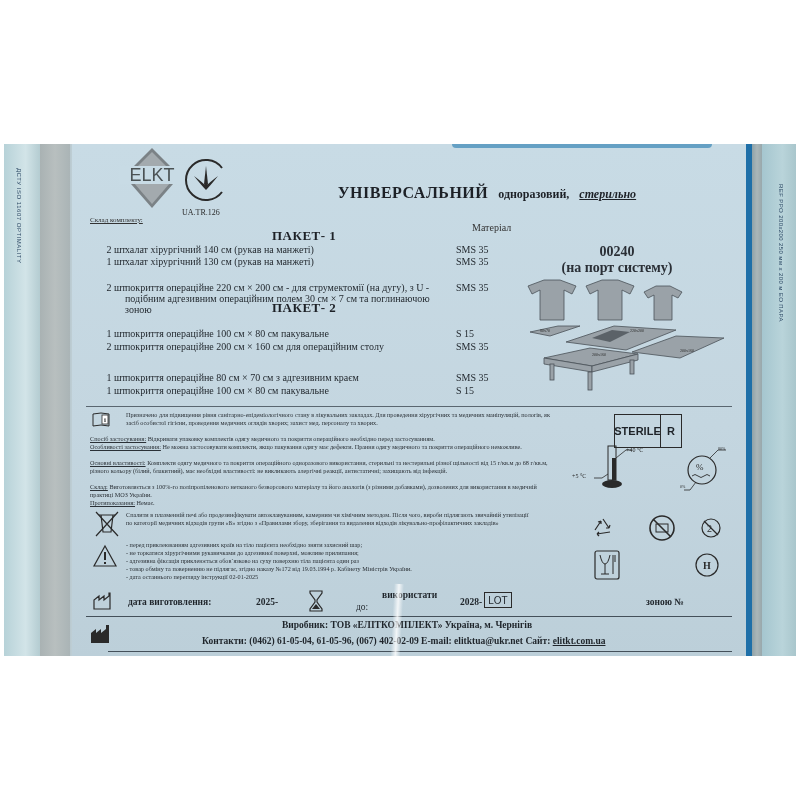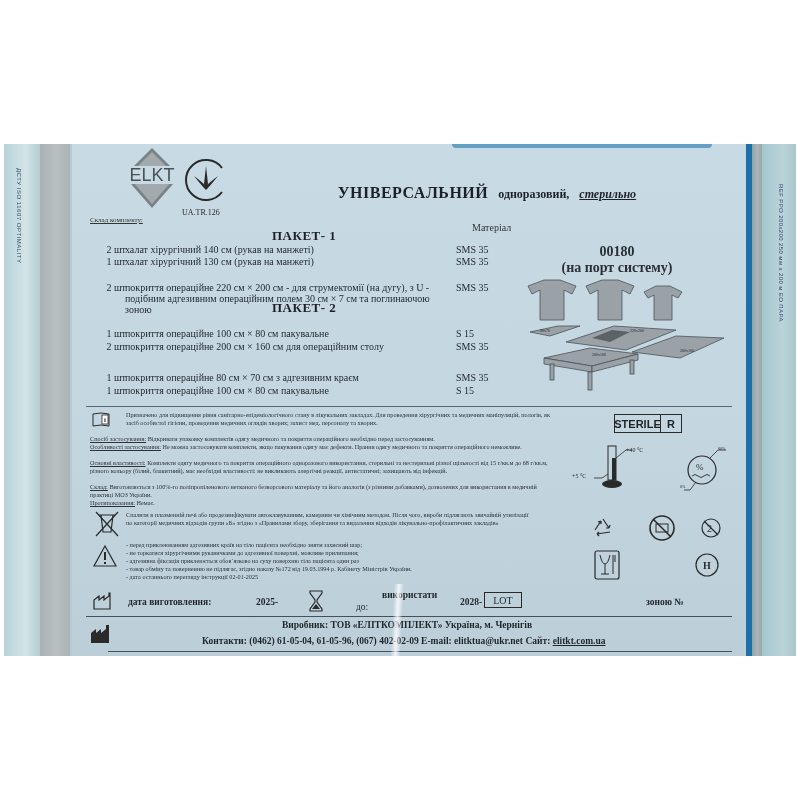--- a/index.html
+++ b/index.html
@@ -50,30 +50,30 @@
   .divider { position: absolute; left: 14px; width: 646px; height: 1px; background: #5a6670; }
 
   
   .product-code { position: absolute; left: 470px; top: 100px; width: 150px; text-align: center; font-size: 14px; font-weight: bold; color: #2a2f36; line-height: 16px; }
   .illus { position: absolute; left: 448px; top: 130px; width: 220px; height: 120px; }
 
   
   .info-icon { position: absolute; left: 20px; top: 268px; width: 18px; height: 15px; }
   .small-text { position: absolute; font-size: 6.2px; line-height: 7.6px; color: #2b3137; }
   .small-text u { text-decoration: underline; }
-  .sterile { position: absolute; left: 542px; top: 270px; width: 68px; height: 19px; border: 1.5px solid #2a2a2a;
+  .sterile { position: absolute; left: 542px; top: 270px; width: 68px; height: 34px; border: 1.5px solid #2a2a2a;
     font-family: "Liberation Sans", sans-serif; font-size: 11px; font-weight: bold; display: flex; }
   .sterile span { display: flex; align-items: center; justify-content: center; }
   .sterile .s1 { width: 46px; border-right: 1.5px solid #2a2a2a; }
   .sterile .s2 { flex: 1; }
 
   .sym { position: absolute; }
   .bottom-row { position: absolute; left: 14px; top: 448px; width: 640px; height: 22px; font-weight: bold; font-size: 9.5px; color: #1f252b; }
   .bottom-row > * { position: absolute; }
-  .lot-box { border: 1.5px solid #2a2a2a; width: 38px; height: 16px; font-family: Liberation Serif, serif; font-size: 10px; font-weight: normal; display:flex; align-items:center; justify-content:center; }
+  .lot-box { border: 1.5px solid #2a2a2a; width: 28px; height: 16px; font-family: Liberation Sans, sans-serif; font-size: 10px; font-weight: normal; display:flex; align-items:center; justify-content:center; }
   .footer-line { position: absolute; left: 14px; top: 472px; width: 646px; height: 1px; background: #44505a; }
   .footer-line2 { position: absolute; left: 36px; top: 507px; width: 624px; height: 1px; background: #44505a; }
   .manuf { position: absolute; left: 210px; top: 476px; font-size: 9.5px; font-weight: bold; color: #1f252b; }
   .contacts { position: absolute; left: 130px; top: 492px; font-size: 9.5px; font-weight: bold; color: #1f252b; white-space: nowrap; }
   .contacts .site { text-decoration: underline; }
   .glare { position: absolute; left: 320px; top: 440px; width: 10px; height: 80px; background: linear-gradient(90deg, transparent, rgba(255,255,255,.8), transparent); transform: rotate(3deg); }
 </style>
 </head>
 <body>
 
@@ -145,21 +145,21 @@
       <span class="mat">SMS 35</span>
     </div>
     <div class="row" style="top:241px;">
       <span class="qty">1 шт</span>
       <span class="desc">покриття операційне  100 см × 80 см   пакувальне</span>
       <span class="mat">S 15</span>
     </div>
     <div class="divider" style="top:262px;"></div>
 
     <div class="product-code">
-      <div>00180</div>
+      <div>00240</div>
       <div>(на порт систему)</div>
     </div>
     <svg class="illus" viewBox="0 0 220 120">
       <g fill="#9aa2a8" stroke="#4a5258" stroke-width="0.8">
         <path d="M8 12 L24 6 L40 6 L56 12 L52 20 L44 16 L44 46 L20 46 L20 16 L12 20 Z"></path>
         <path d="M66 12 L82 6 L98 6 L114 12 L110 20 L102 16 L102 46 L78 46 L78 16 L70 20 Z"></path>
         <path d="M124 18 L136 12 L150 12 L162 18 L158 24 L152 21 L152 46 L134 46 L134 21 L128 24 Z"></path>
         <polygon points="10,58 38,52 60,52 30,62"></polygon>
         <polygon points="46,68 94,52 156,56 106,76"></polygon>
         <polygon points="112,78 156,62 204,64 160,84"></polygon>

